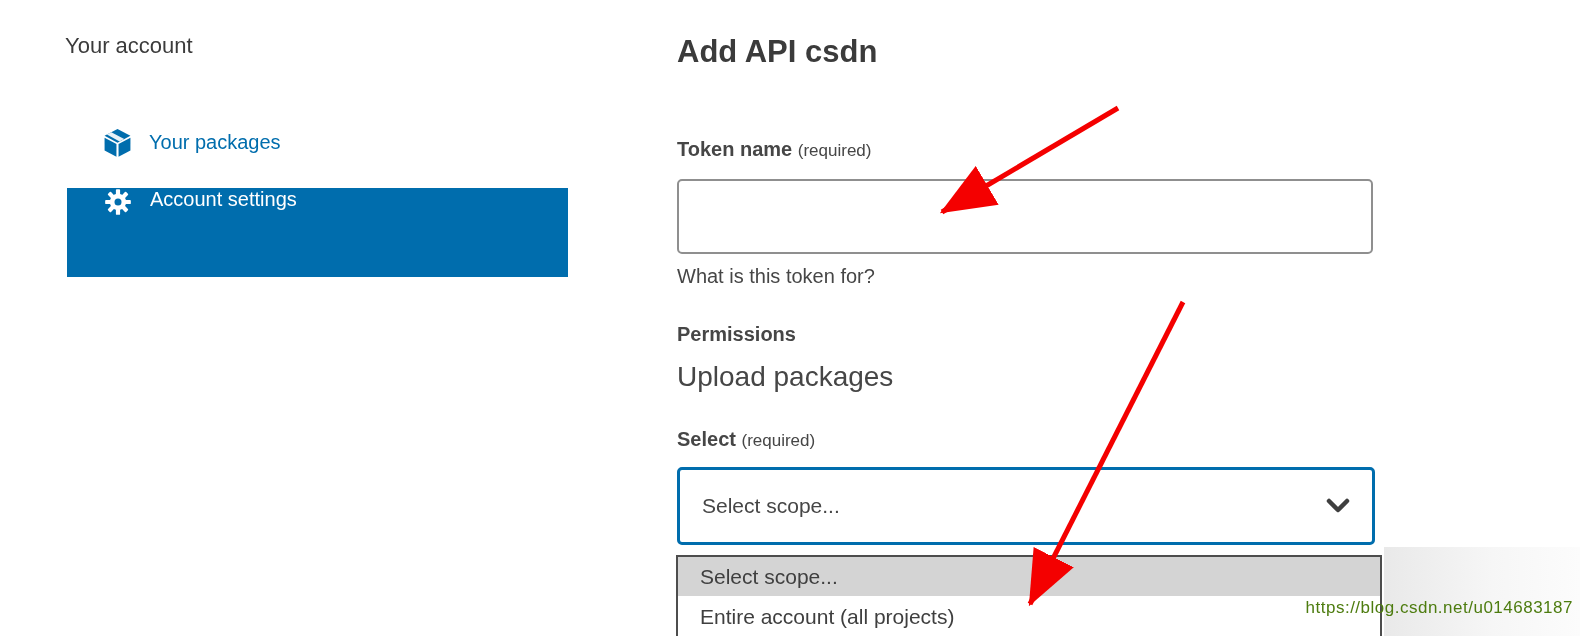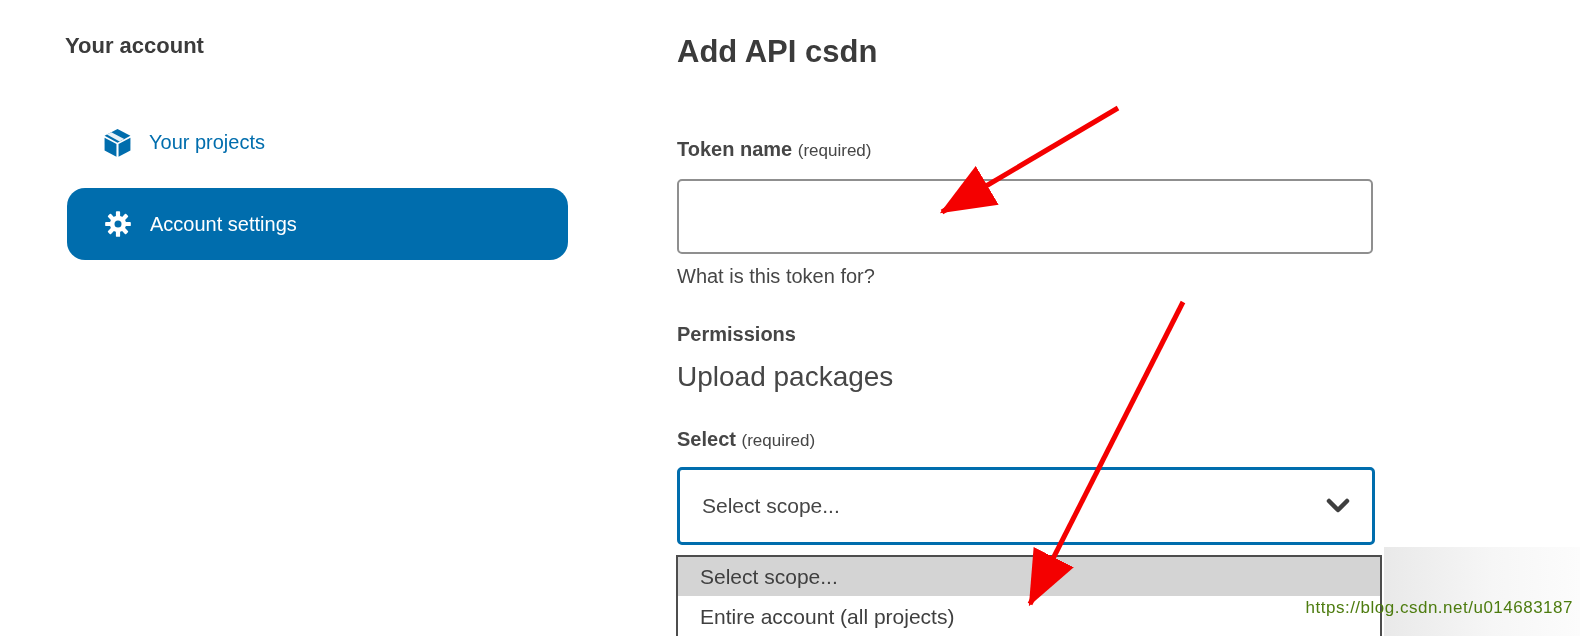--- a/index.html
+++ b/index.html
@@ -7,32 +7,32 @@
   body {
     position:relative;
     background:#ffffff;
     font-family:"Liberation Sans", sans-serif;
     color:#464646;
     overflow:hidden;
   }
   
   .sidebar-title {
     position:absolute; left:65px; top:33px;
-    font-size:22px; font-weight:bold; color:#3b3b3b;
+    font-size:22px; font-weight:normal; color:#3b3b3b;
   }
   .nav-projects {
     position:absolute; left:102px; top:122px; height:40px;
     display:flex; align-items:center; gap:16px;
     color:#006dad; font-size:20px; cursor:pointer;
   }
   .nav-settings {
-    position:absolute; left:67px; top:188px; width:501px; height:72px;
+    position:absolute; left:67px; top:188px; width:501px; height:89px;
     background:#006dad; color:#ffffff;
-    display:flex; align-items:center; gap:18px; padding-left:37px;
-    font-size:20px; cursor:pointer;border-radius:18px;
+    display:flex; align-items:flex-start; gap:18px; padding-left:37px;
+    font-size:20px; cursor:pointer;
   }
   .icon-box { display:flex; align-items:center; justify-content:center; }
   
   .page-title {
     position:absolute; left:677px; top:34px;
     font-size:31px; font-weight:bold; color:#3b3b3b;
   }
   .field-label { position:absolute; left:677px; font-size:20px; font-weight:bold; color:#464646;text-align:right; }
   .req-hint { font-size:17px; font-weight:normal; }
   .lbl-token { top:138px; }
@@ -84,21 +84,21 @@
 
 <div class="nav-projects">
   <span class="icon-box">
     <svg width="31" height="31" viewBox="0 0 24 24">
       <polygon points="12,1.5 22,6.8 12,12.1 2,6.8" fill="#006dad"></polygon>
       <polygon points="2,8.3 11.2,13.2 11.2,23 2,18.1" fill="#006dad"></polygon>
       <polygon points="22,8.3 12.8,13.2 12.8,23 22,18.1" fill="#006dad"></polygon>
       <polygon points="7.2,4.1 17.2,9.2 13.6,11.2 3.8,5.9" fill="#ffffff" opacity="0.9"></polygon>
     </svg>
   </span>
-  <span>Your projects</span>
+  <span>Your packages</span>
 </div>
 
 <div class="nav-settings">
   <span class="icon-box">
     <svg width="28" height="28" viewBox="0 0 24 24">
       <g fill="#ffffff">
         <circle cx="12" cy="12" r="7"></circle>
         <rect x="10.2" y="1" width="3.6" height="5" rx="0.8"></rect>
         <rect x="10.2" y="18" width="3.6" height="5" rx="0.8"></rect>
         <rect x="1" y="10.2" width="5" height="3.6" rx="0.8"></rect>

